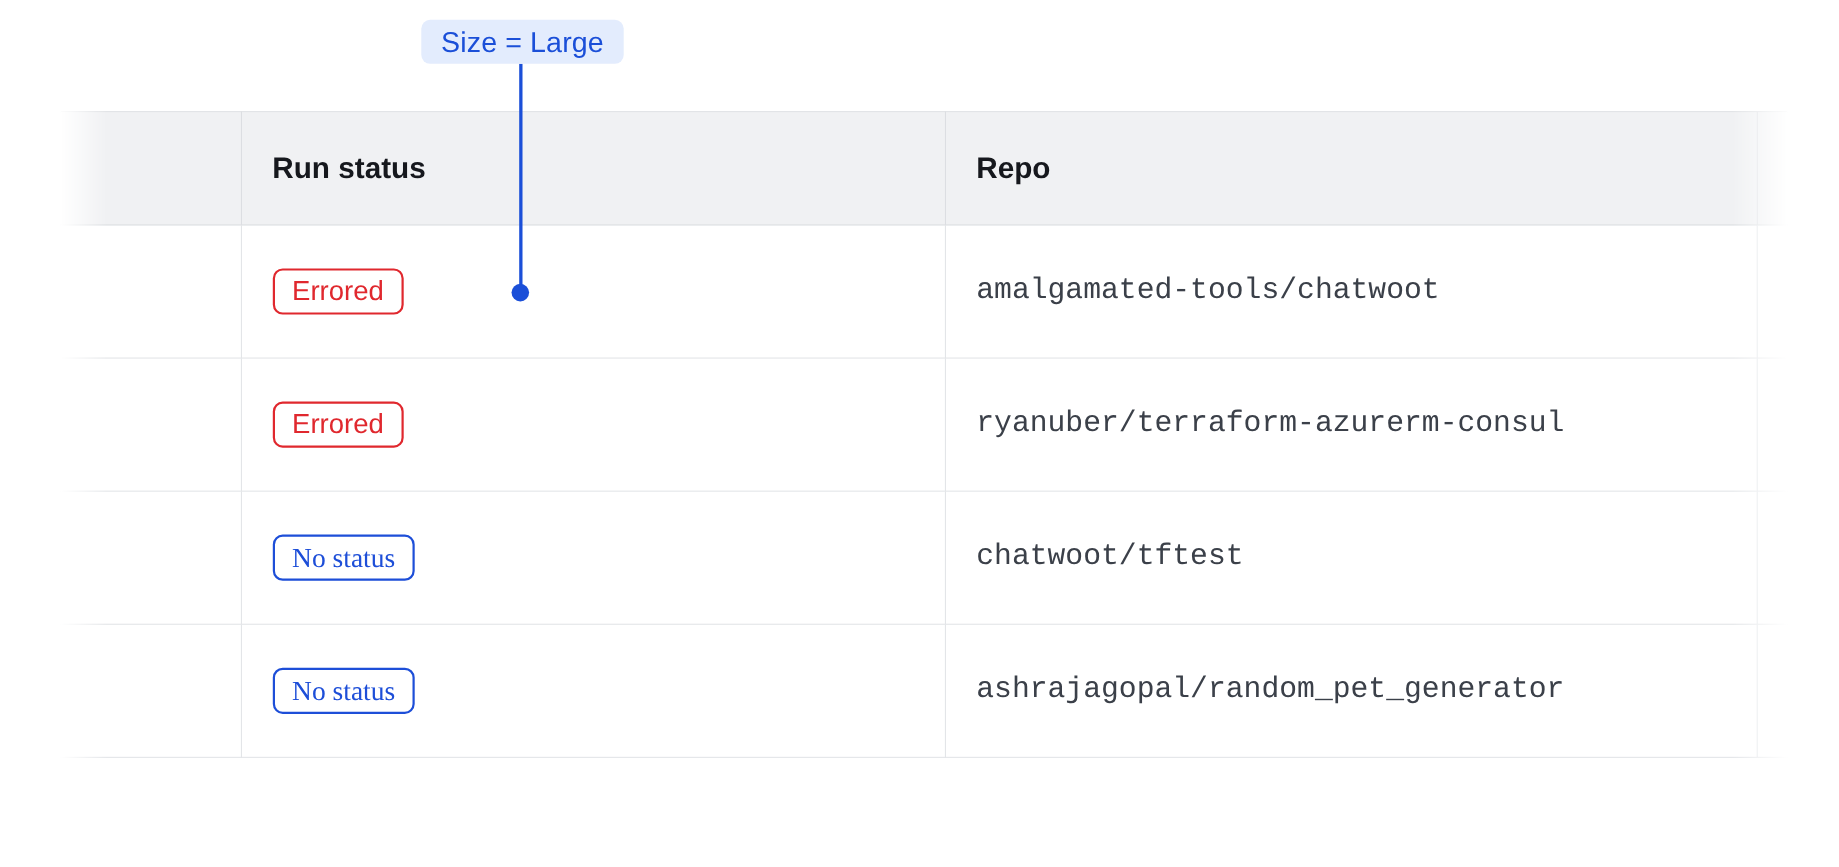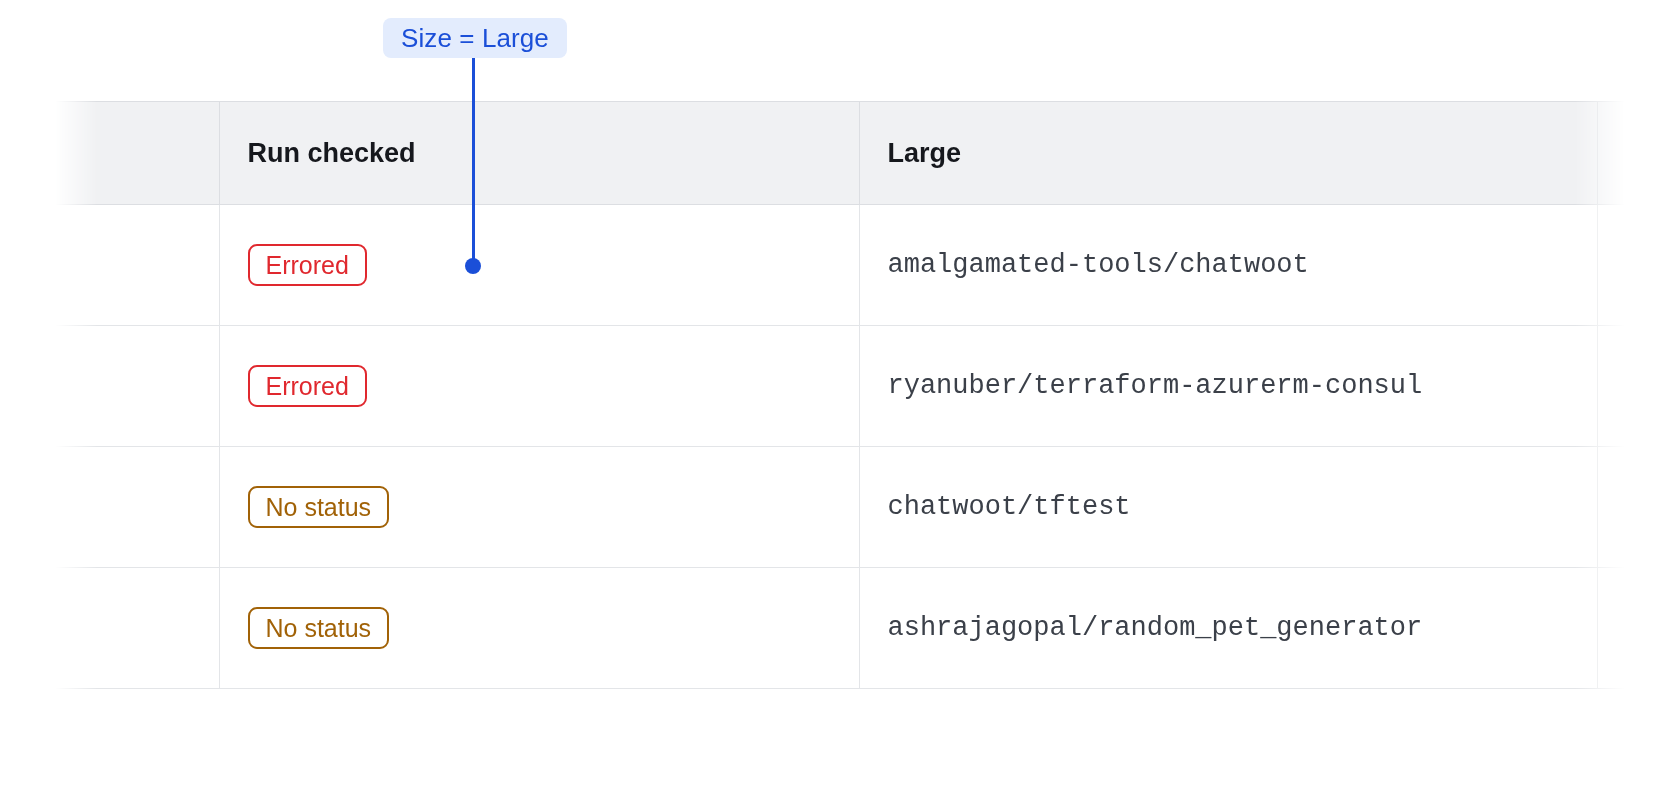--- a/index.html
+++ b/index.html
@@ -131,21 +131,21 @@
     padding: 0 16px;
     border: 2px solid currentColor;
     border-radius: 9px;
     font-size: 25px;
     line-height: 1;
     white-space: nowrap;
     background: #ffffff;
   }
   .badge.errored        { color: #e0282e; }
   .badge.policy-checked { color: #bb5a00; }
-  .badge.no-status      { color: #a16207; }
+  .badge.no-status      { color: #1d4ed8; font-family: Liberation Serif, serif; }
 </style>
 </head>
 <body>
 
 <div id="stage">
 
   <div class="callout">
     <span>Size = Large</span>
   </div>
   <div class="callout-line"></div>
@@ -155,22 +155,22 @@
     <table class="runs">
       <colgroup>
         <col class="c-spacer">
         <col class="c-status">
         <col class="c-repo">
         <col class="c-tail">
       </colgroup>
       <thead>
         <tr>
           <th class="spacer-head"></th>
-          <th>Run checked</th>
-          <th>Large</th>
+          <th>Run status</th>
+          <th>Repo</th>
           <th class="tail-head"></th>
         </tr>
       </thead>
       <tbody id="runs-body">
           <tr>
             <td class="spacer-cell"></td>
             <td><span class="badge errored">Errored</span></td>
             <td><span class="repo-text">amalgamated-tools/chatwoot</span></td>
             <td class="tail-cell"></td>
           </tr>

